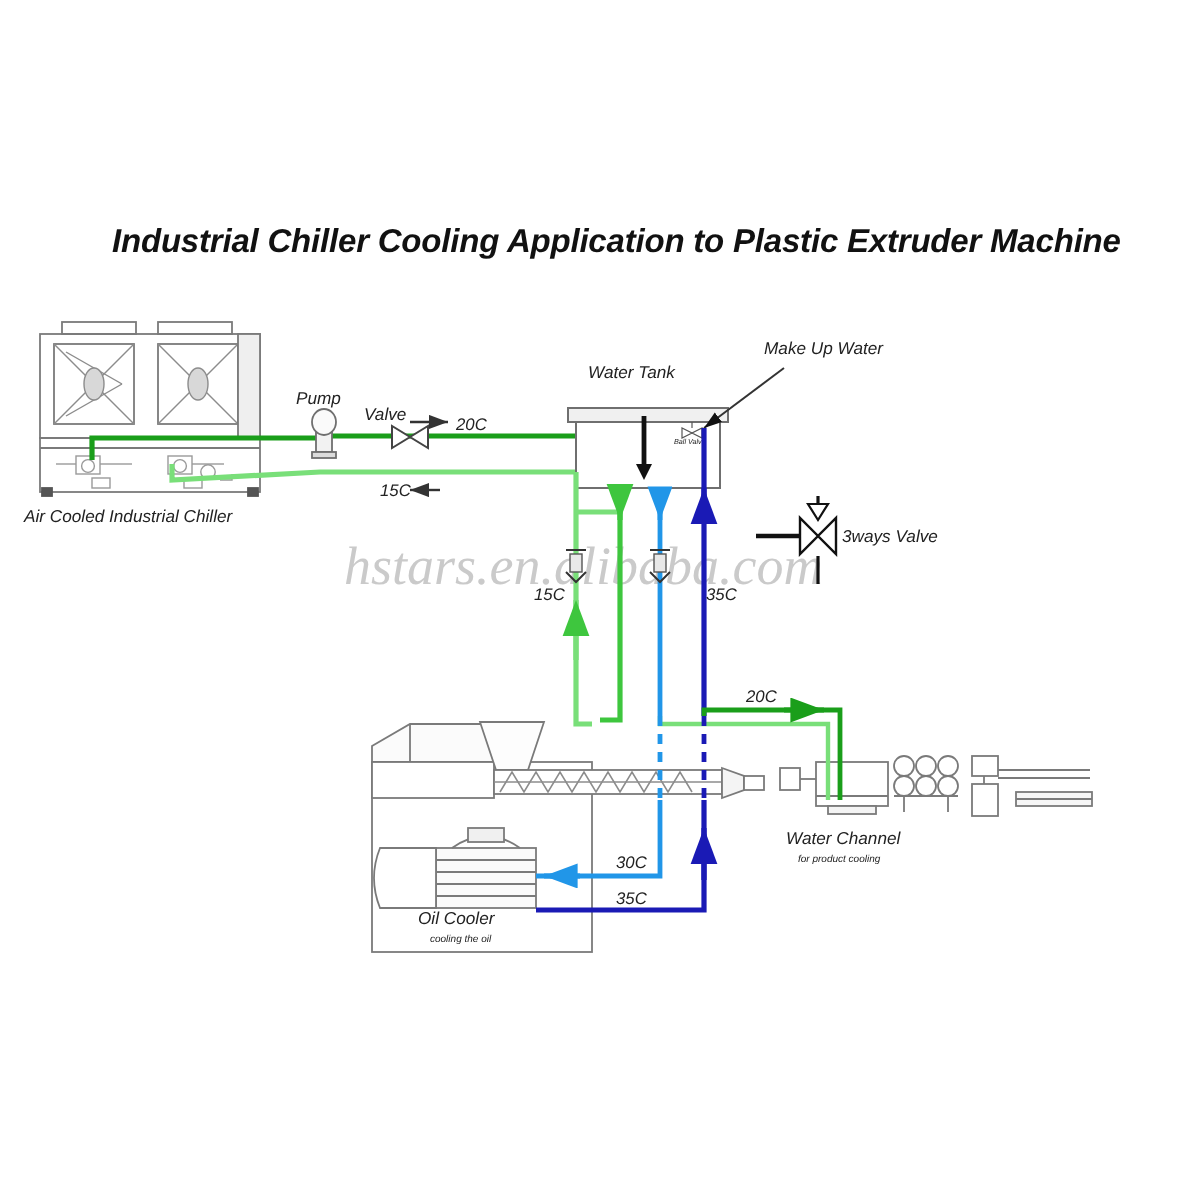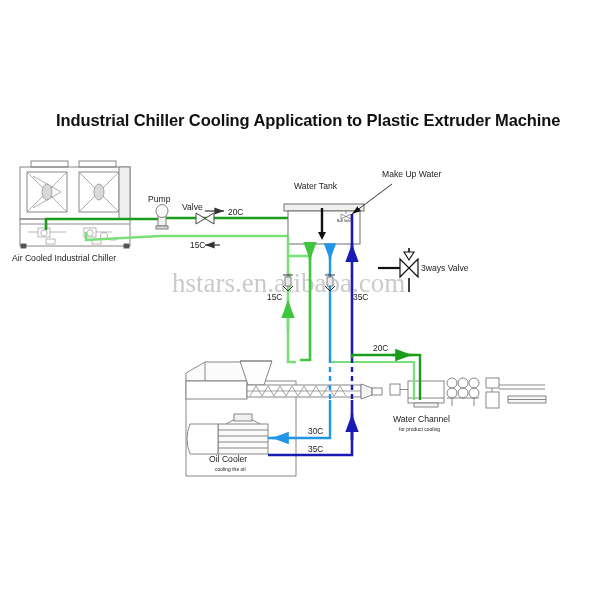--- a/index.html
+++ b/index.html
@@ -2,21 +2,21 @@
 <html><head>
 <meta charset="utf-8">
 <style>
   html,body{margin:0;padding:0;}
   body{
     width:600px;height:600px;
     background:#ffffff;
     font-family:"Liberation Sans","DejaVu Sans",sans-serif;
     overflow:hidden;
   }
-  #canvas{position:relative;width:600px;height:508px;}
+  #canvas{position:relative;width:600px;height:508px;font-style:italic;}
   svg{display:block;}
   .lbl{font-family:"Liberation Sans","DejaVu Sans",sans-serif;fill:#222;}
   .title-text{
     font-family:"Liberation Sans","DejaVu Sans",sans-serif;
     font-size:16.5px;font-weight:bold;fill:#111;letter-spacing:-0.1px;
   }
   .wm{
     font-family:"Liberation Serif","DejaVu Serif",serif;
     font-size:27px;fill:#b9b9b9;opacity:.75;
   }

